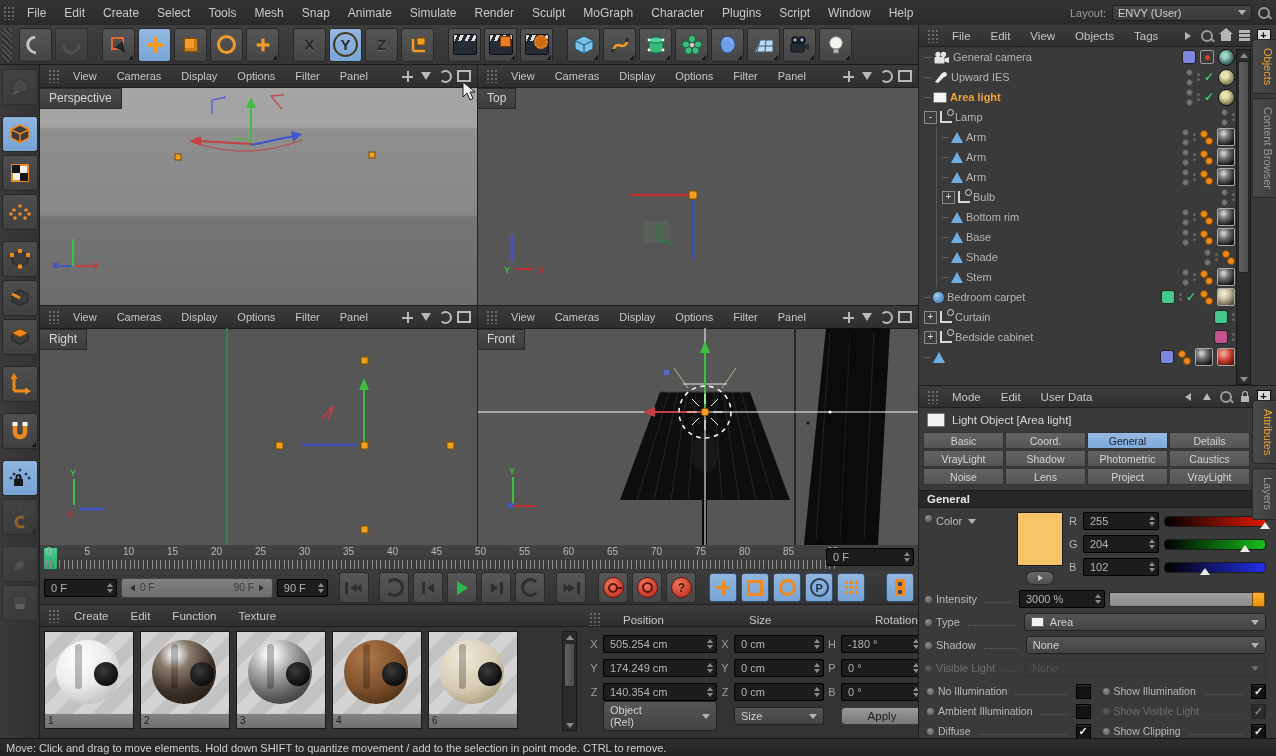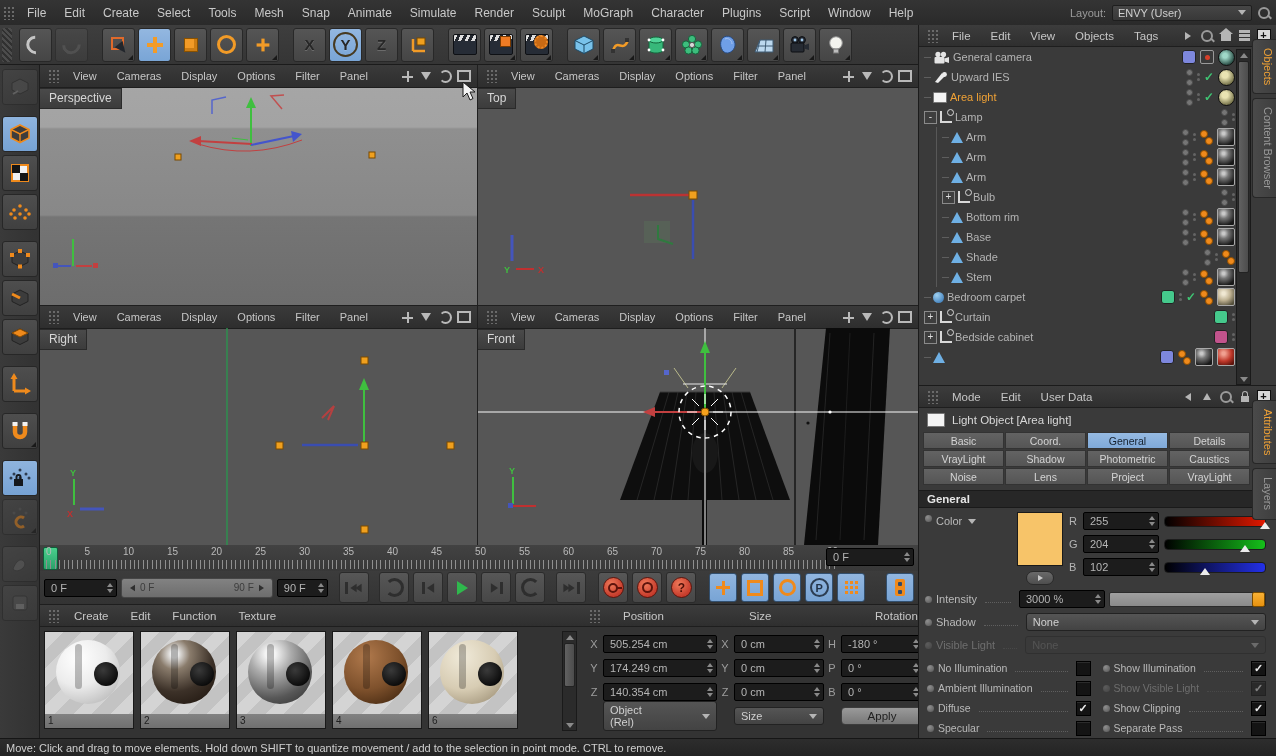--- a/index.html
+++ b/index.html
@@ -118,21 +118,21 @@
   .s4{background:radial-gradient(circle at 35% 26%,#b0794c,#7e512c 52%,#4a2c13 85%);}
   .s6{background:radial-gradient(circle at 35% 26%,#f0ead9,#d7ccb3 52%,#a1947a 88%);}
   .mnum{height:14px;background:linear-gradient(#828282,#707070);color:#1e1e1e;font-size:10px;padding-left:3px;line-height:14px;}
   .vsb{position:absolute;width:13px;background:#2b2b2b;border:1px solid #1a1a1a;}
   .vsb .th{position:absolute;left:1px;right:1px;background:linear-gradient(90deg,#616161,#4c4c4c);border:1px solid #222;border-radius:2px;}
   .vsb .ar{position:absolute;left:0;right:0;height:10px;display:flex;align-items:center;justify-content:center;}
   .aru{width:0;height:0;border-left:4px solid transparent;border-right:4px solid transparent;border-bottom:5px solid #8a8a8a;}
   .ard{width:0;height:0;border-left:4px solid transparent;border-right:4px solid transparent;border-top:5px solid #8a8a8a;}
   
   #coords{left:585px;top:605px;width:333px;height:133px;background:#333;}
-  #cohdr{display:flex;align-items:center;height:21px;background:linear-gradient(#3c3c3c,#2f2f2f);border-bottom:1px solid #1e1e1e;font-size:11.5px;color:#c6c6c6;}
+  #cohdr{display:flex;align-items:flex-end;height:21px;background:linear-gradient(#3c3c3c,#2f2f2f);border-bottom:1px solid #1e1e1e;font-size:11.5px;color:#c6c6c6;}
   #cogrid{position:absolute;left:4px;top:27px;display:grid;grid-template-columns:128px 104px 96px;grid-auto-rows:24px;column-gap:3px;}
   .corow{display:flex;align-items:center;gap:4px;}
   .corow .axl{width:10px;font-size:11px;color:#9d9d9d;text-align:center;}
   .corow .fld{flex:1;}
   .cobtn{background:linear-gradient(#9a9a9a,#777);border:1px solid #3c3c3c;border-radius:4px;color:#1f1f1f;font-size:11.5px;text-align:center;padding:2px 0;}
   .codrop{background:linear-gradient(#555,#434343);border:1px solid #222;border-radius:3px;color:#d0d0d0;font-size:11px;display:flex;align-items:center;padding:2px 6px;}
   
   #om{left:918px;top:25px;width:358px;height:360px;background:#3a3a3a;border-left:1px solid #1b1b1b;box-sizing:border-box;}
   #om .pmenu .m,#am .pmenu .m{padding:0 10px;}
   .hico{width:15px;height:15px;margin-left:4px;display:flex;align-items:center;justify-content:center;color:#b5b5b5;}
@@ -141,21 +141,21 @@
   .layerico{width:11px;height:3px;background:#b5b5b5;box-shadow:0 4px 0 #b5b5b5,0 8px 0 #b5b5b5;margin-bottom:8px;}
   .plusbox{width:12px;height:12px;border:1px solid #0e0e0e;background:#d8d8d8;color:#111;font-size:11px;line-height:11px;text-align:center;font-weight:bold;}
   .trsm{width:0;height:0;border-top:4px solid transparent;border-bottom:4px solid transparent;border-left:6px solid #b5b5b5;}
   .trsm.l{transform:scaleX(-1);}
   .tru{width:0;height:0;border-left:4px solid transparent;border-right:4px solid transparent;border-bottom:7px solid #b5b5b5;}
   .lock{width:8px;height:6px;background:#b5b5b5;position:relative;margin-top:4px;}
   .lock::before{content:"";position:absolute;left:1px;top:-5px;width:4px;height:4px;border:1.5px solid #b5b5b5;border-bottom:none;border-radius:3px 3px 0 0;}
   #otree{position:absolute;left:0;top:22px;width:322px;height:338px;overflow:hidden;}
   .orow{display:flex;align-items:center;height:20px;padding-left:5px;position:relative;}
   .orow .nm{font-size:11px;color:#b4b4b4;margin-left:3px;white-space:nowrap;}
-  .orow.sel .nm{color:#f0a236;font-weight:normal;}
+  .orow.sel .nm{color:#f0a236;font-weight:bold;}
   .dash{width:7px;height:1px;background:#5e5e5e;flex:none;}
   .exp{width:11px;height:11px;border:1px solid #8a8a8a;background:#3e3e3e;color:#ddd;font-size:10px;line-height:10px;text-align:center;flex:none;margin-right:1px;}
   .kids{margin-left:17px;border-left:1px solid #585858;}
   .oi{flex:none;margin-left:2px;display:flex;align-items:center;}
   .ocone{width:0;height:0;border-left:6px solid transparent;border-right:6px solid transparent;border-bottom:11px solid #6fb0e4;}
   .onull{width:10px;height:10px;border-left:2px solid #d9d9d9;border-bottom:2px solid #d9d9d9;position:relative;}
   .onull::after{content:"";position:absolute;right:-2px;top:-2px;width:5px;height:5px;border:1.5px solid #d9d9d9;border-radius:50%;}
   .oarea{width:12px;height:9px;background:#f4f4f4;border:1px solid #777;border-radius:1px;}
   .osphere{width:11px;height:11px;border-radius:50%;background:radial-gradient(circle at 35% 30%,#9fd0f0,#4886c0 75%);}
   .ochips{margin-left:auto;display:flex;align-items:center;gap:4px;padding-right:6px;}
@@ -1379,20 +1379,30 @@
       <span class="lead" style="max-width:26px;"></span>
       <div class="fld" style="width:62px;flex:none;"><span>3000 %</span><span class="st">
             <i class="u"></i>
             <i class="d"></i>
           </span></div>
       <div class="isl">
           <span class="ih"></span>
         </div>
     </div>
 
+    <div class="arow">
+      <span class="bul"></span>
+      <span class="albl">Type</span>
+      <span class="lead" style="max-width:48px;"></span>
+      <div class="adrop">
+          <span class="minirect"></span>
+          <span>Area</span>
+          <span class="caret"></span>
+        </div>
+    </div>
 
     <div class="arow">
       <span class="bul"></span>
       <span class="albl">Shadow</span>
       <span class="lead" style="max-width:34px;"></span>
       <div class="adrop">
           <span>None</span>
           <span class="caret"></span>
         </div>
     </div>

